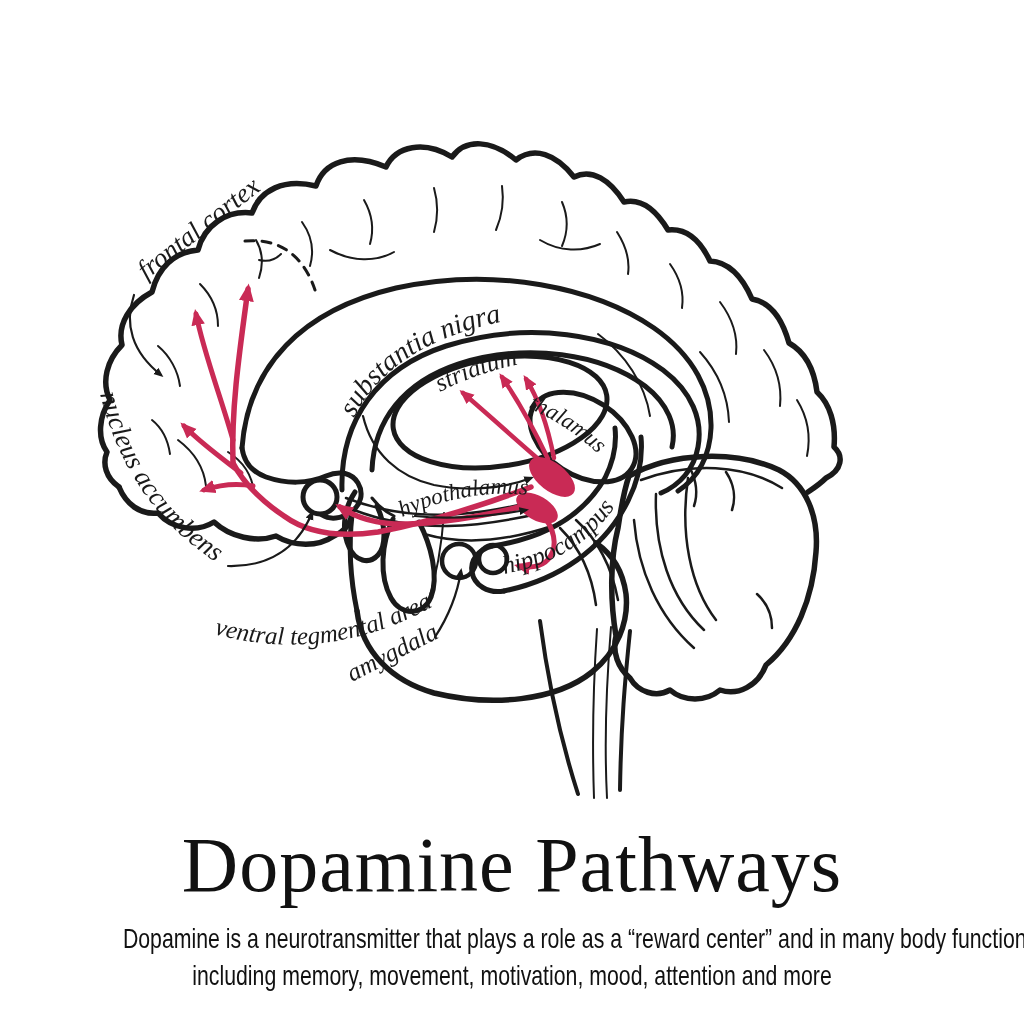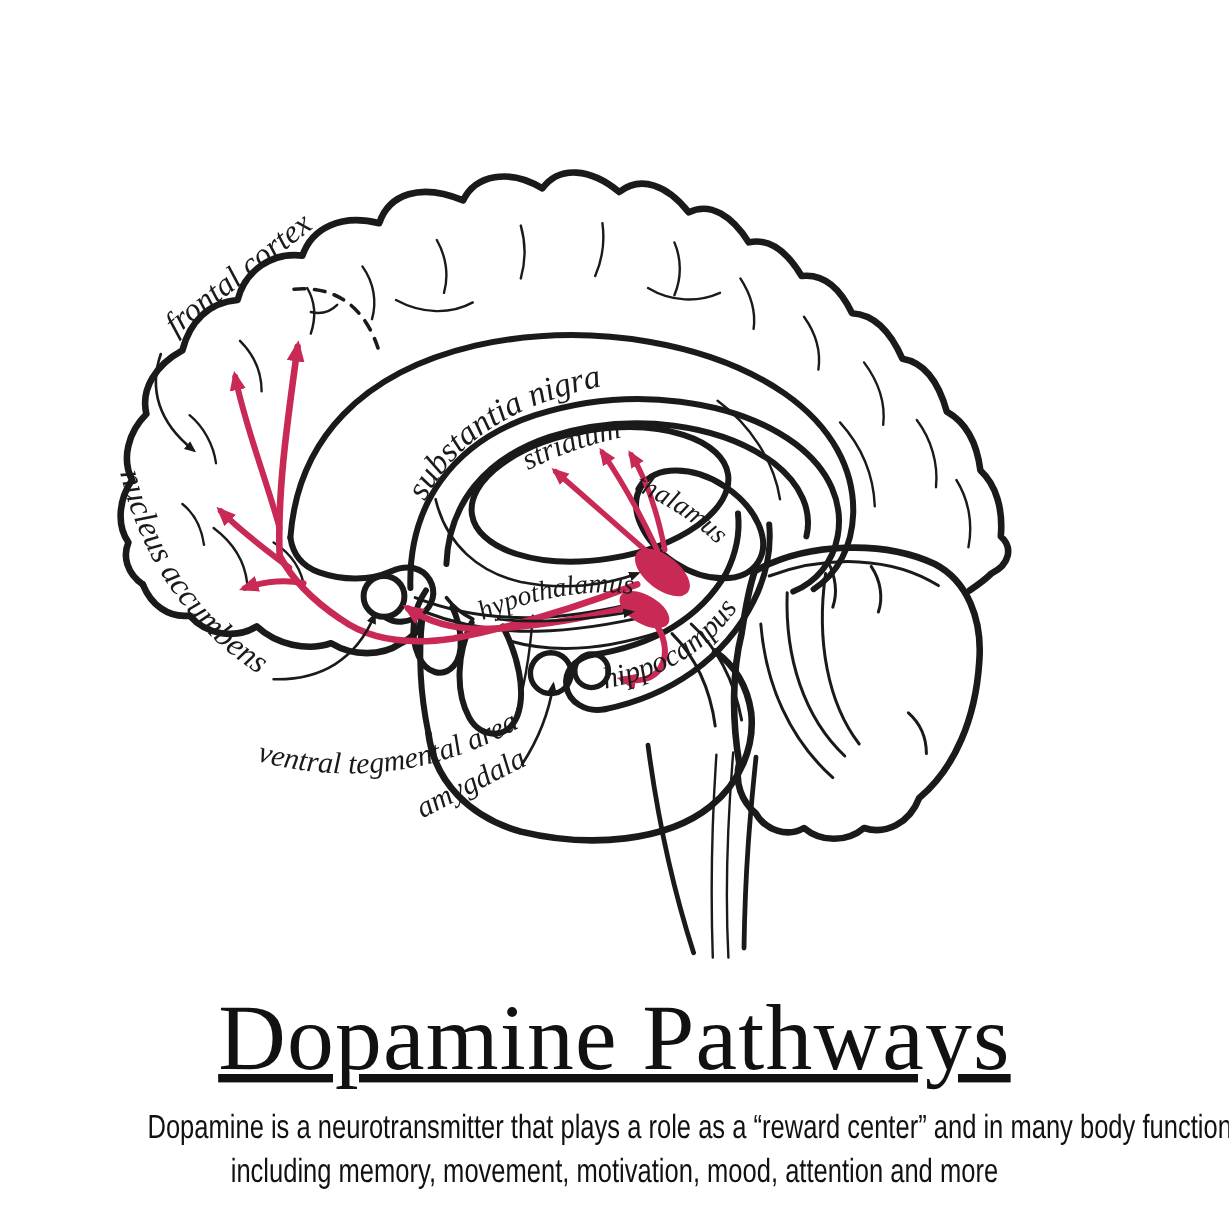--- a/index.html
+++ b/index.html
@@ -1,21 +1,21 @@
 <!DOCTYPE html>
 <html><head>
 <meta charset="utf-8">
 <style>
   html,body{margin:0;padding:0;background:#ffffff;width:1024px;height:1024px;overflow:hidden;}
   .stage{position:relative;width:1024px;height:1024px;background:#fff;font-family:"Liberation Serif",serif;}
   svg{position:absolute;left:0;top:0;}
   .lbl{font-family:"Liberation Serif",serif;font-style:italic;fill:#1a1a1a;}
   .title{
     position:absolute;left:0;top:826px;width:1024px;text-align:center;
-    font-family:"Liberation Serif",serif;font-size:78px;color:#111;letter-spacing:1px;line-height:1;text-decoration:underline;
+    font-family:"Liberation Serif",serif;font-size:78px;color:#111;letter-spacing:1px;line-height:1;
   }
   .subtitle{
     position:absolute;left:0;top:920px;width:1024px;text-align:center;color:#111;
     font-family:"Liberation Sans",sans-serif;font-size:28px;line-height:37px;
   }
   .subtitle .sline{display:block;transform:scaleX(0.76);transform-origin:512px 50%;white-space:nowrap;}
 </style>
 </head>
 <body>
 

